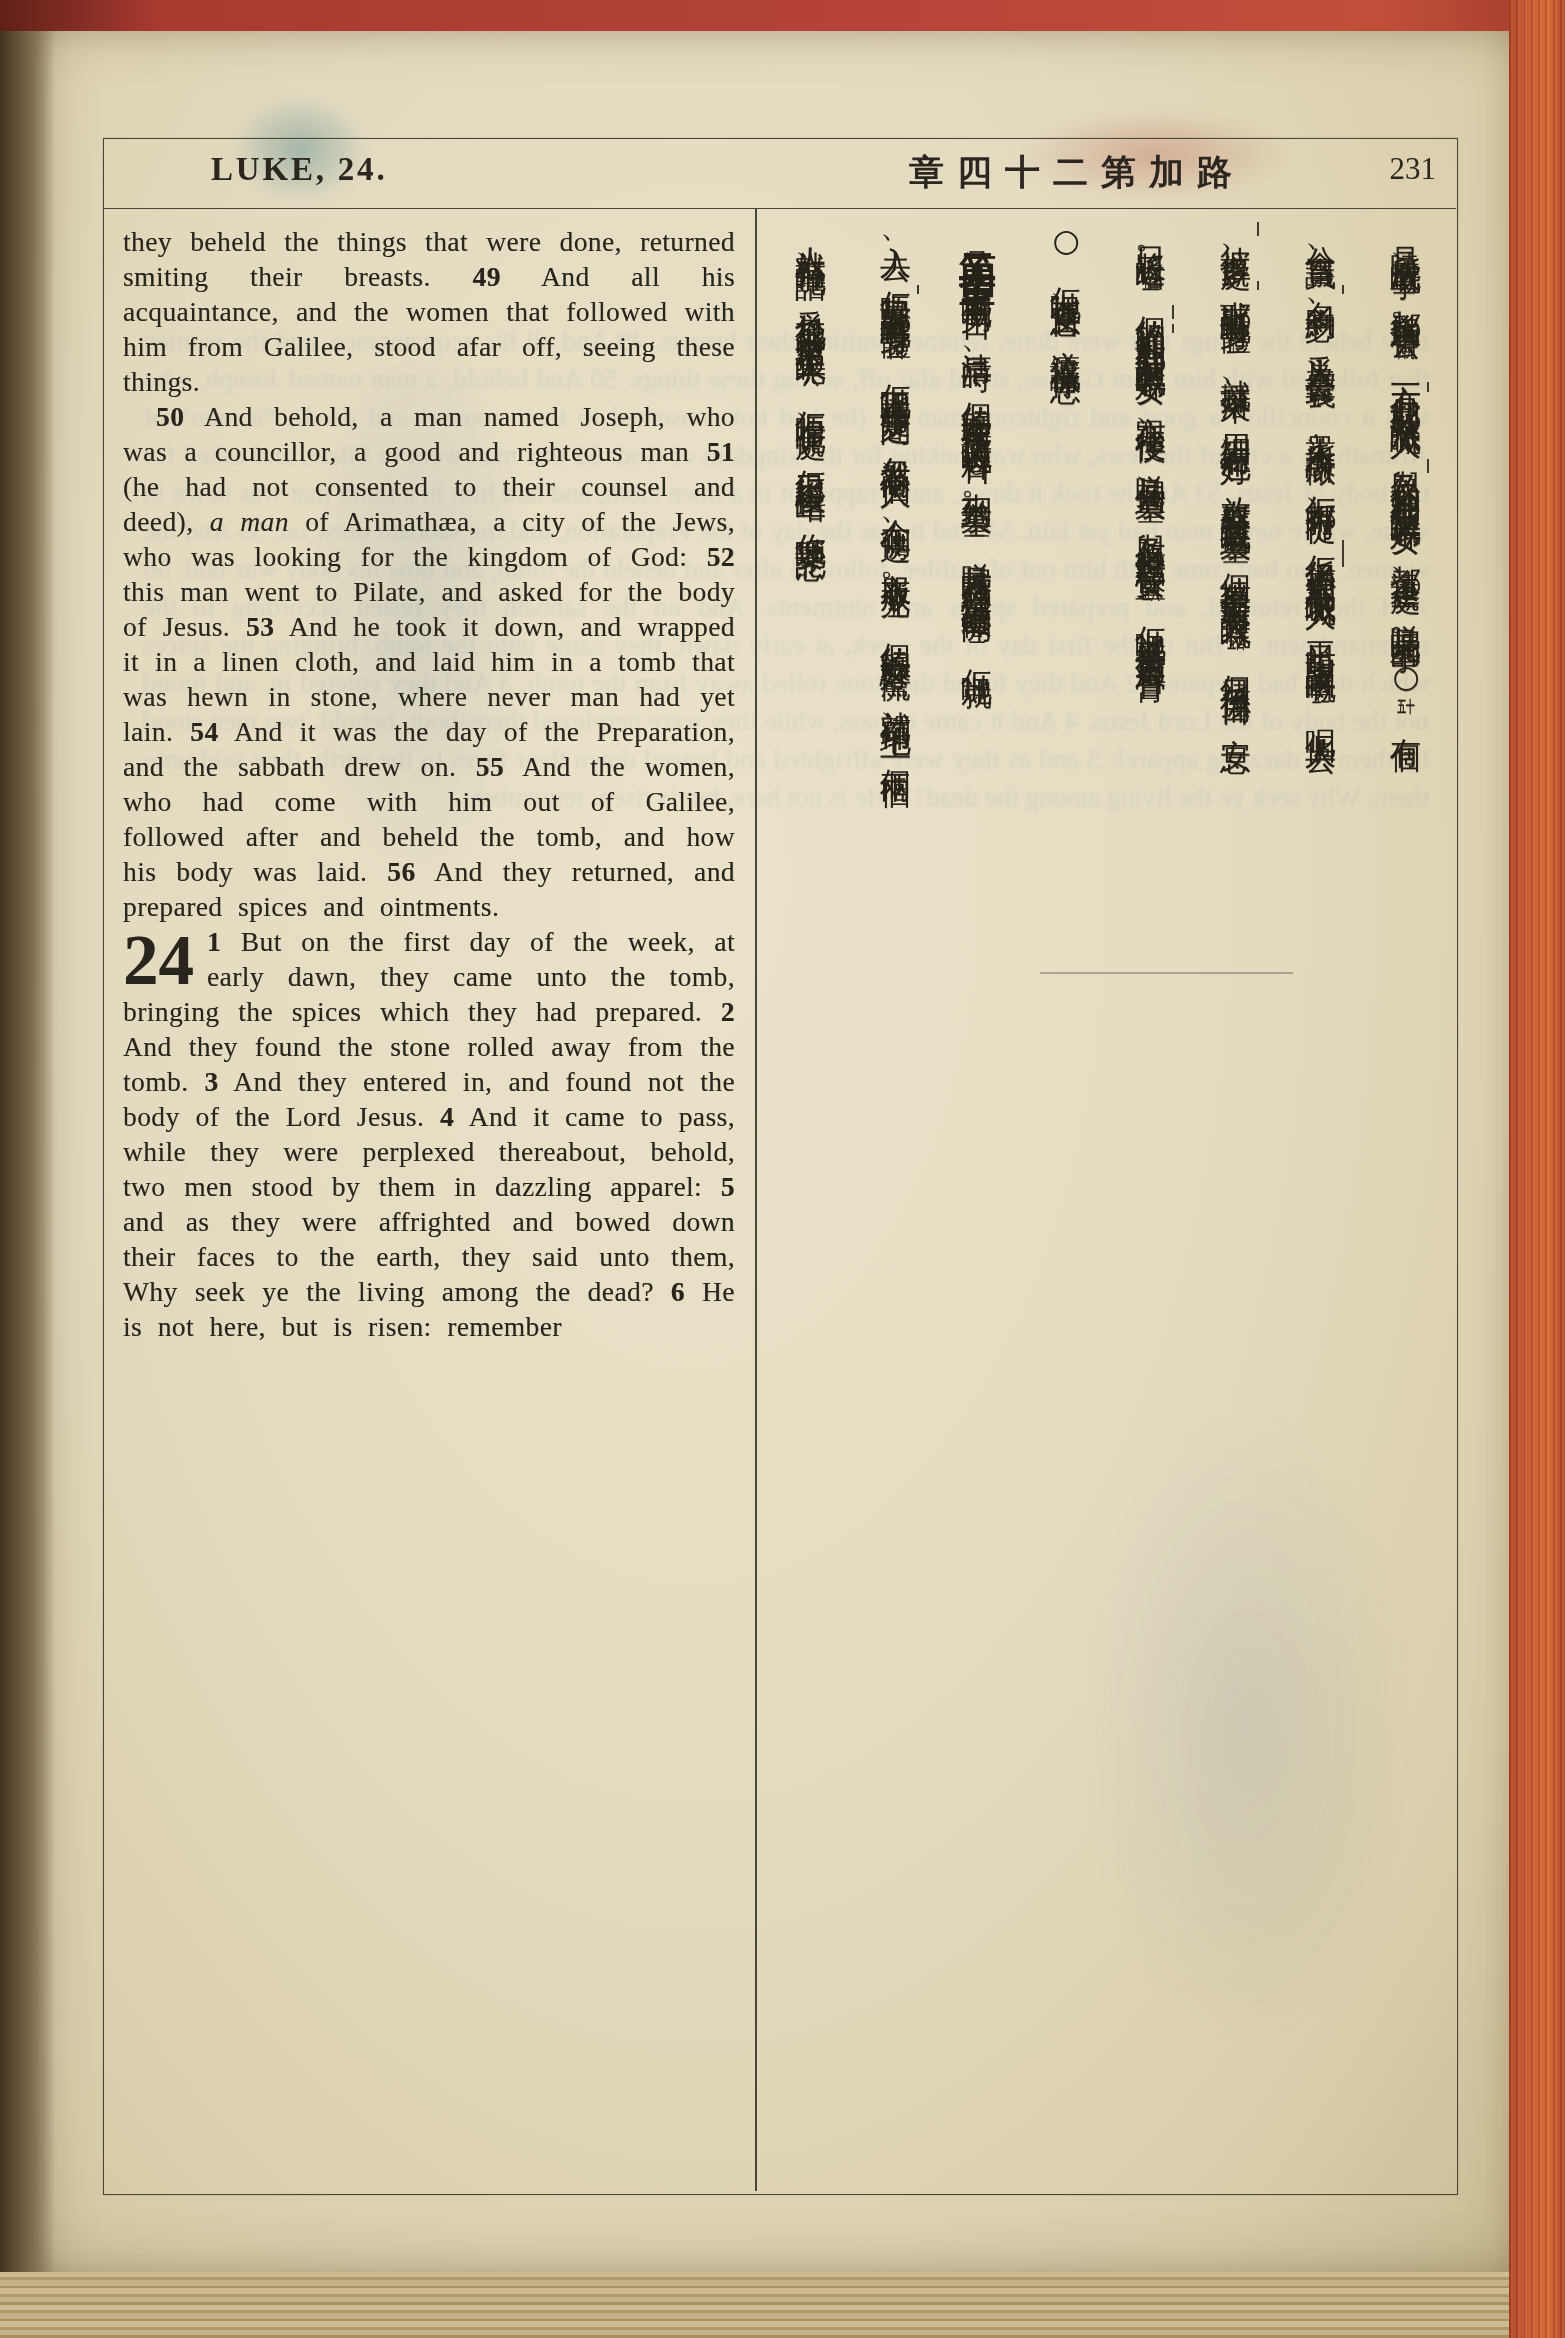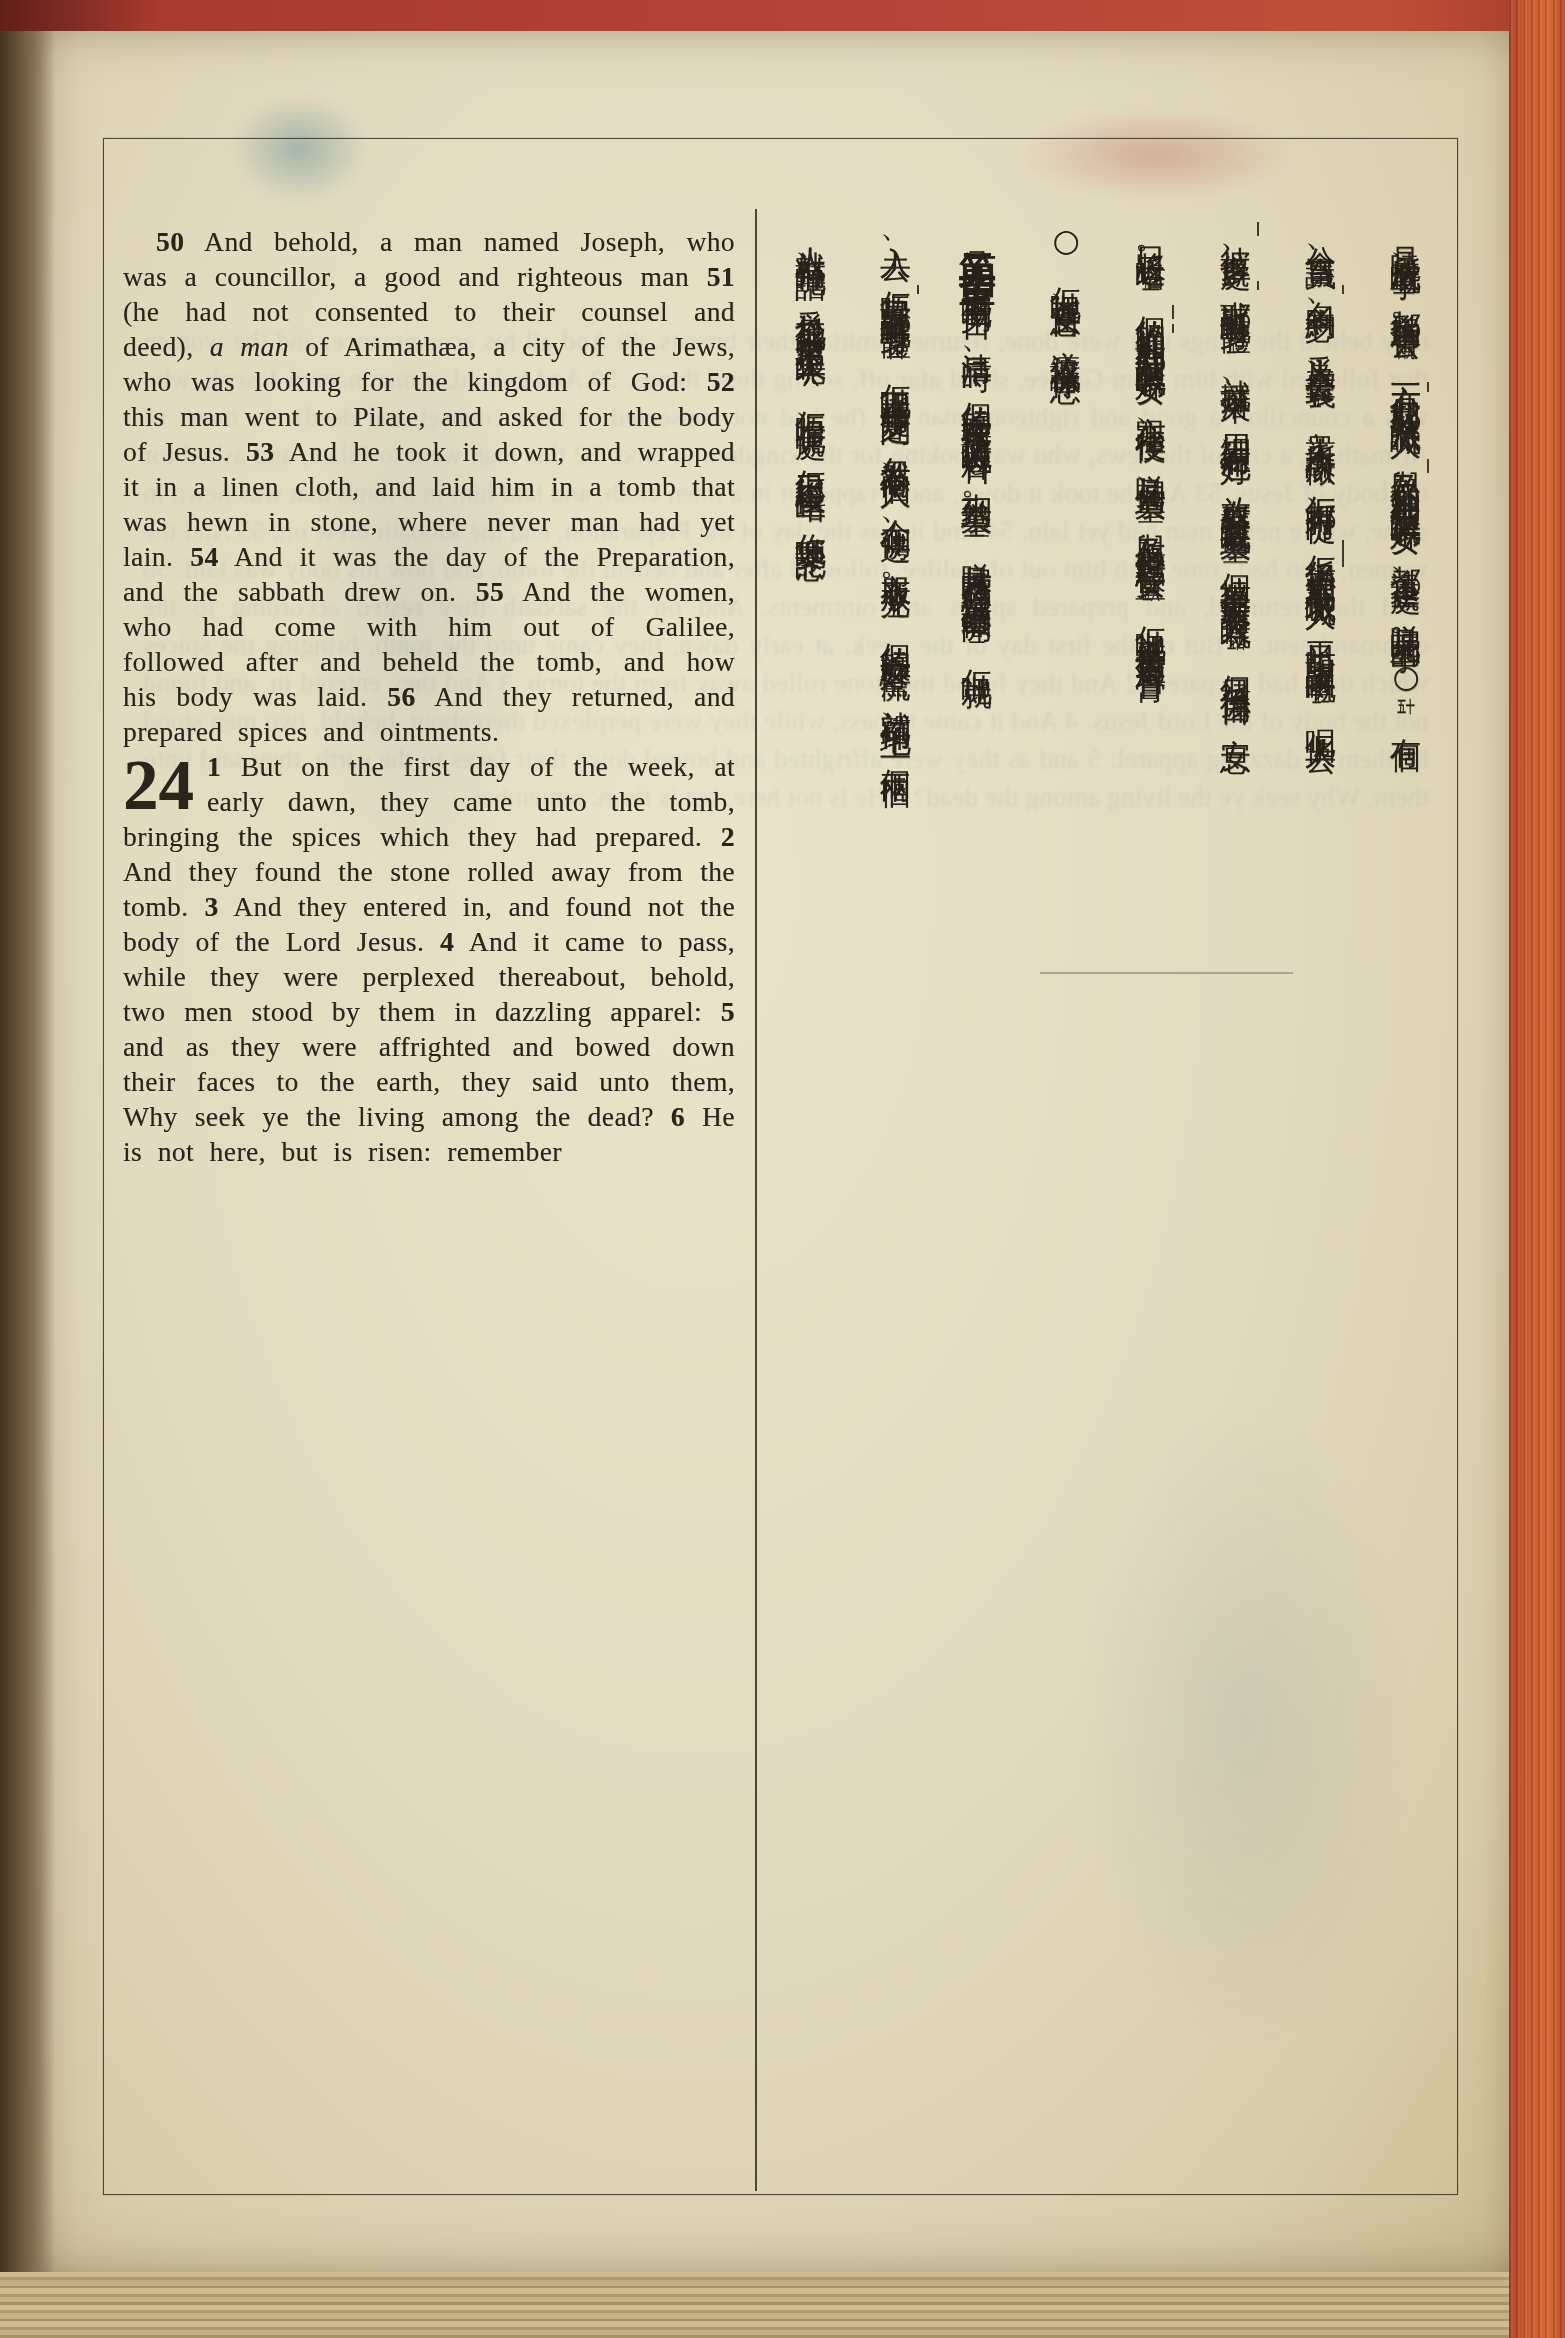--- a/index.html
+++ b/index.html
@@ -87,24 +87,30 @@
     <div class="smudge sm4"></div>
   </div>
 
   <div class="edge-top"></div>
   <div class="edge-right"></div>
   <div class="edge-bottom"></div>
   <div class="edge-left"></div>
 
   <div class="frame"></div>
 
+  <div class="header">
+    <div class="title-en">LUKE, 24.</div>
+    <div class="title-zh">章四十二第加路</div>
+    <div class="pagenum">231</div>
+  </div>
 
   <div class="col-divider"></div>
 
   <div class="english">
+      <p class="eng-para">they beheld the things that were done, returned smiting their breasts. <b class="vnum">49</b> And all his acquaintance, and the women that followed with him from Galilee, stood afar off, seeing these things.</p>
       <p class="eng-para indent"><b class="vnum">50</b> And behold, a man named Joseph, who was a councillor, a good and righteous man <b class="vnum">51</b> (he had not consented to their counsel and deed), <i>a man</i> of Arimathæa, a city of the Jews, who was looking for the kingdom of God: <b class="vnum">52</b> this man went to Pilate, and asked for the body of Jesus. <b class="vnum">53</b> And he took it down, and wrapped it in a linen cloth, and laid him in a tomb that was hewn in stone, where never man had yet lain. <b class="vnum">54</b> And it was the day of the Preparation, and the sabbath drew on. <b class="vnum">55</b> And the women, who had come with him out of Galilee, followed after and beheld the tomb, and how his body was laid. <b class="vnum">56</b> And they returned, and prepared spices and ointments.</p>
       <p class="eng-para"><span class="dropcap">24</span><b class="vnum">1</b> But on the first day of the week, at early dawn, they came unto the tomb, bringing the spices which they had prepared. <b class="vnum">2</b> And they found the stone rolled away from the tomb. <b class="vnum">3</b> And they entered in, and found not the body of the Lord Jesus. <b class="vnum">4</b> And it came to pass, while they were perplexed thereabout, behold, two men stood by them in dazzling apparel: <b class="vnum">5</b> and as they were affrighted and bowed down their faces to the earth, they said unto them, Why seek ye the living among the dead? <b class="vnum">6</b> He is not here, but is risen: remember</p>
     </div>
 
   <div class="chinese">
       <div class="zh-col"><span class="seg">見曉所成嘅事、都搥胸番去。</span><span class="seg small">四九</span><span class="seg">亦有一切共</span><span class="seg pn">耶穌</span><span class="seg">熟識嘅人、與及從</span><span class="seg pn">加利利</span><span class="seg">跟住佢來嘅婦女、都遠遠企處、睇見呢的事。○</span><span class="seg small">五十</span><span class="seg">有個</span></div>
       <div class="zh-col"><span class="seg">公會議員、名叫</span><span class="seg pn">約瑟</span><span class="seg">、爲人善良公義、</span><span class="seg small">五一</span><span class="seg">衆人所謀所做、佢都冇附從、佢係</span><span class="seg pn">猶太</span><span class="seg pn">亞利馬太</span><span class="seg">城嘅人、平日盼望上帝國嘅。</span><span class="seg small">五二</span><span class="seg">呢個人去</span></div>
       <div class="zh-col"><span class="seg pn">彼拉多</span><span class="seg">處、求</span><span class="seg pn">耶穌</span><span class="seg">嘅身體、</span><span class="seg small">五三</span><span class="seg">就攞落來、用細麻布包好、放在磐石鑿成嘅墳墓、個墳墓從前未有葬過人嘅、</span><span class="seg small">五四</span><span class="seg">個日係預備日、安息</span></div>
       <div class="zh-col"><span class="seg">日將近咯。</span><span class="seg small">五五</span><span class="seg">個的從</span><span class="seg pn">加利利</span><span class="seg">共</span><span class="seg pn">耶穌</span><span class="seg">同來嘅婦女、亦跟住後便、睇見個墳墓、與及佢身體點樣安置。</span><span class="seg small">五六</span><span class="seg">佢哋就番去預備香料香膏。</span></div>
       <div class="zh-col"><span class="seg">○佢哋在安息日、遵依誡命休息。</span></div>

